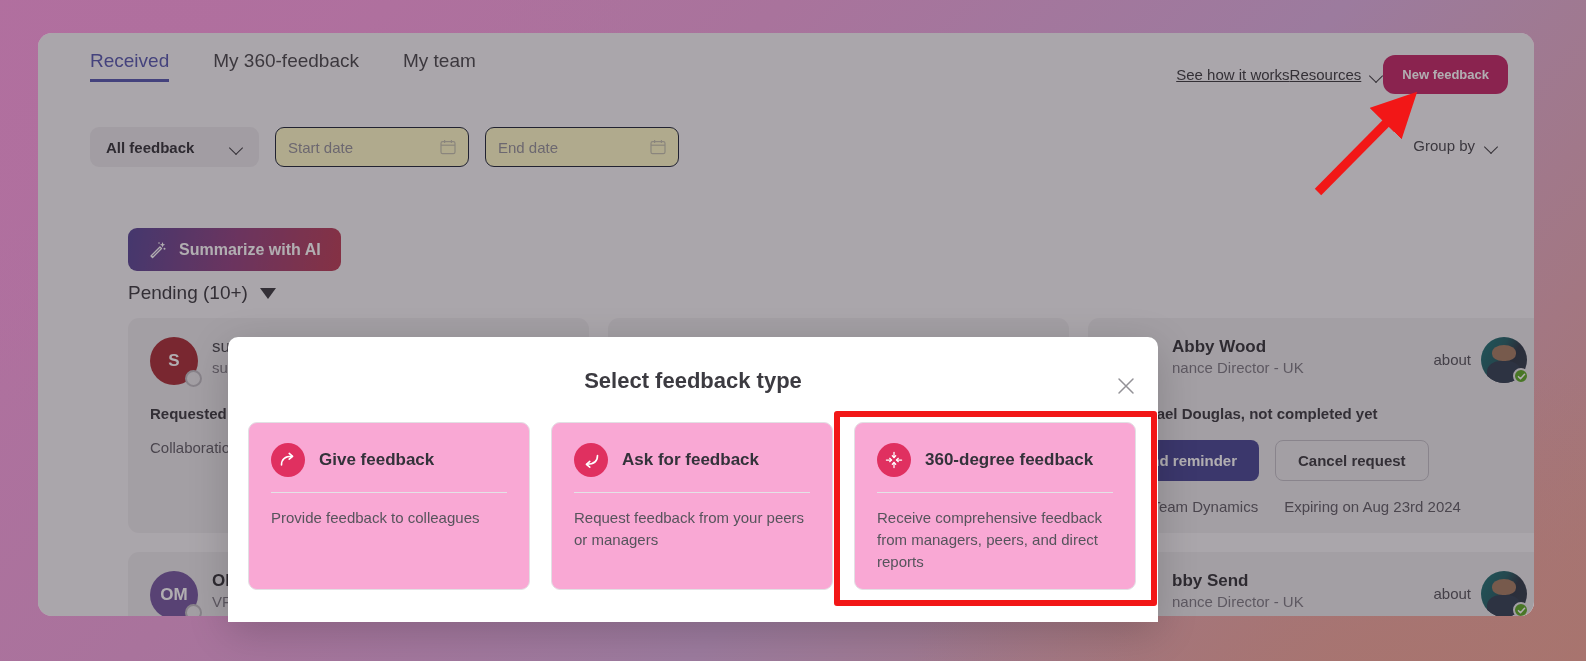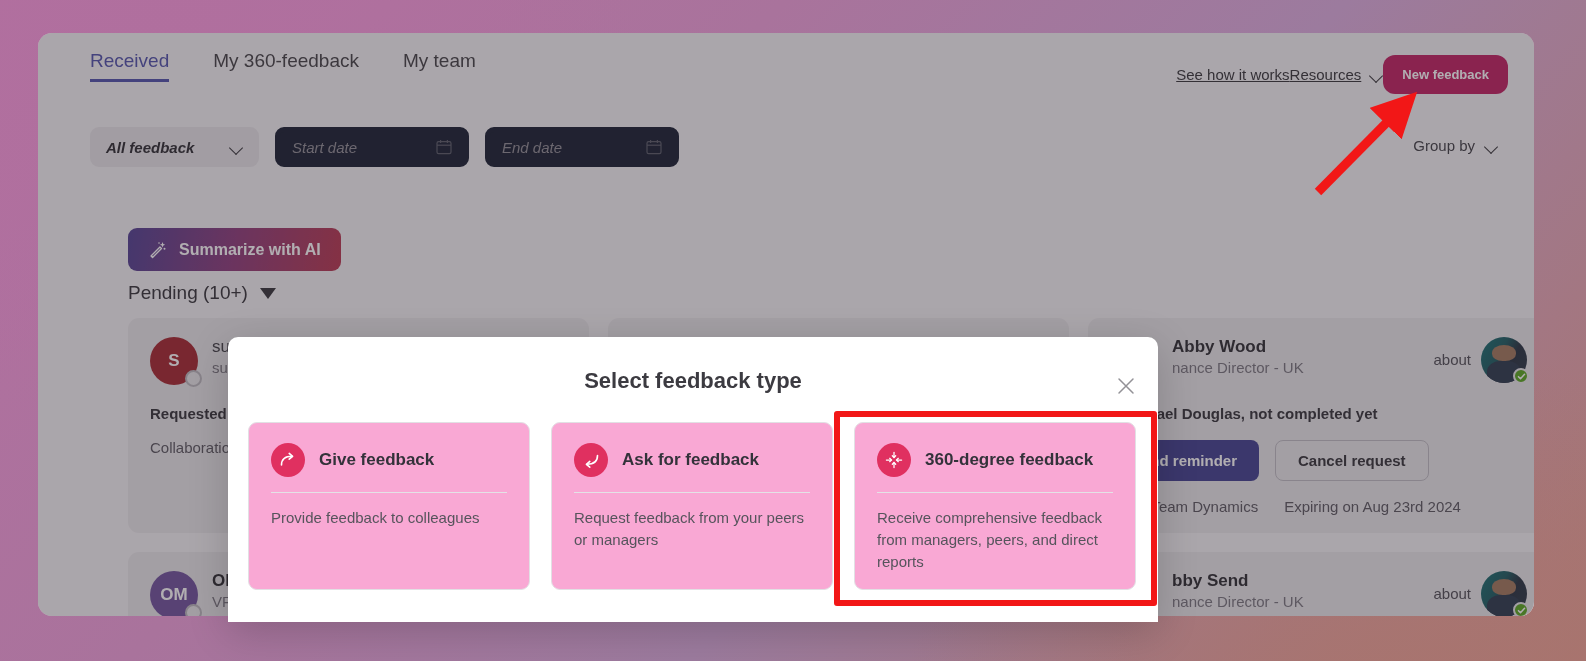--- a/index.html
+++ b/index.html
@@ -63,32 +63,32 @@
   }
   #new-feedback-btn {
     background: #be185d; color: #fff; font-size: 13px; font-weight: 600;
     border: none; border-radius: 12px; padding: 12px 19px; cursor: pointer;
     white-space: nowrap;
   }
 
   
   #filter-row {
     position: absolute; left: 52px; top: 94px;
-    display: flex; align-items: center; gap: 16px; z-index: 5; font-style: italic;
+    display: flex; align-items: center; gap: 16px; z-index: 5;
   }
   #feedback-select {
     width: 169px; height: 40px; background: #e6e3e8;
     border: none; border-radius: 9px;
     display: flex; align-items: center; justify-content: space-between;
     padding: 0 16px; font-size: 15px; font-weight: 700; color: #25242a;
     cursor: pointer;
   }
   .date-field {
-    width: 194px; height: 40px; background: #0f172a;
-    border: 5px solid #0f172a; border-radius: 9px;
+    width: 194px; height: 40px; background: #fef9c3;
+    border: 1px solid #0f172a; border-radius: 9px;
     display: flex; align-items: center; justify-content: space-between;
     padding: 0 12px; font-size: 15px; color: #8d8a93; cursor: text;
   }
   .cal-ico { width: 16px; height: 16px; opacity: .55; }
 
   #group-by {
     position: absolute; right: 36px; top: 104px;
     display: flex; align-items: center; gap: 10px;
     font-size: 15px; color: #3a3940; cursor: pointer; z-index: 5;
   }

